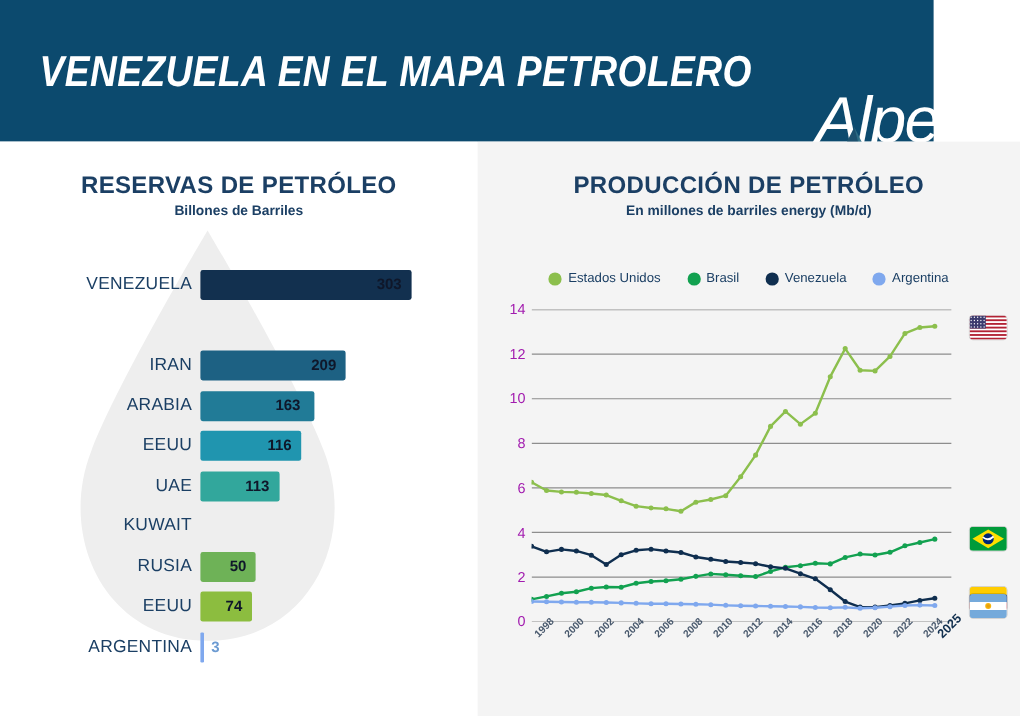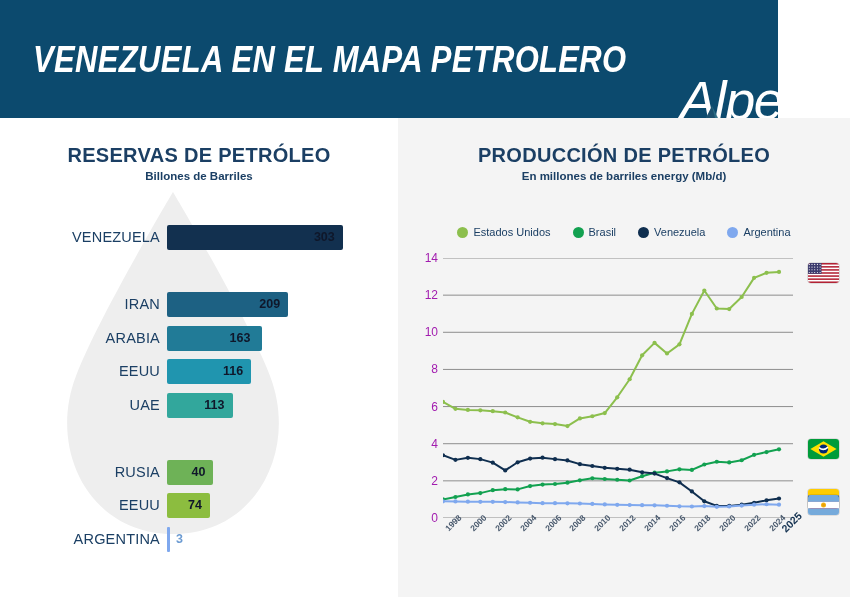--- a/index.html
+++ b/index.html
@@ -296,26 +296,27 @@
           </div>
         </div>
         <div class="bar-row" style="top: 167.5px;">
           <div class="bar-label">UAE</div>
           <div class="bar-track" style="width: 203px;">
             <div class="bar-fill" style="width: 65.54px; background: rgb(50, 167, 156);"></div>
             <div class="bar-value" style="left: 33.54px; width: 24px; text-align: right;">113</div>
           </div>
         </div>
         <div class="bar-row" style="top: 201px;">
+          <div class="bar-label">KUWAIT</div>
         </div>
         <div class="bar-row" style="top: 234.5px;">
           <div class="bar-label">RUSIA</div>
           <div class="bar-track" style="width: 203px;">
             <div class="bar-fill" style="width: 46.4px; background: rgb(110, 178, 87);"></div>
-            <div class="bar-value" style="left: 14.4px; width: 24px; text-align: right;">40</div>
+            <div class="bar-value" style="left: 14.4px; width: 24px; text-align: right;">50</div>
           </div>
         </div>
         <div class="bar-row" style="top: 268px;">
           <div class="bar-label">EEUU</div>
           <div class="bar-track" style="width: 203px;">
             <div class="bar-fill" style="width: 42.92px; background: rgb(140, 189, 63);"></div>
             <div class="bar-value" style="left: 10.92px; width: 24px; text-align: right;">74</div>
           </div>
         </div>
         <div class="bar-row" style="top: 301.5px;">

